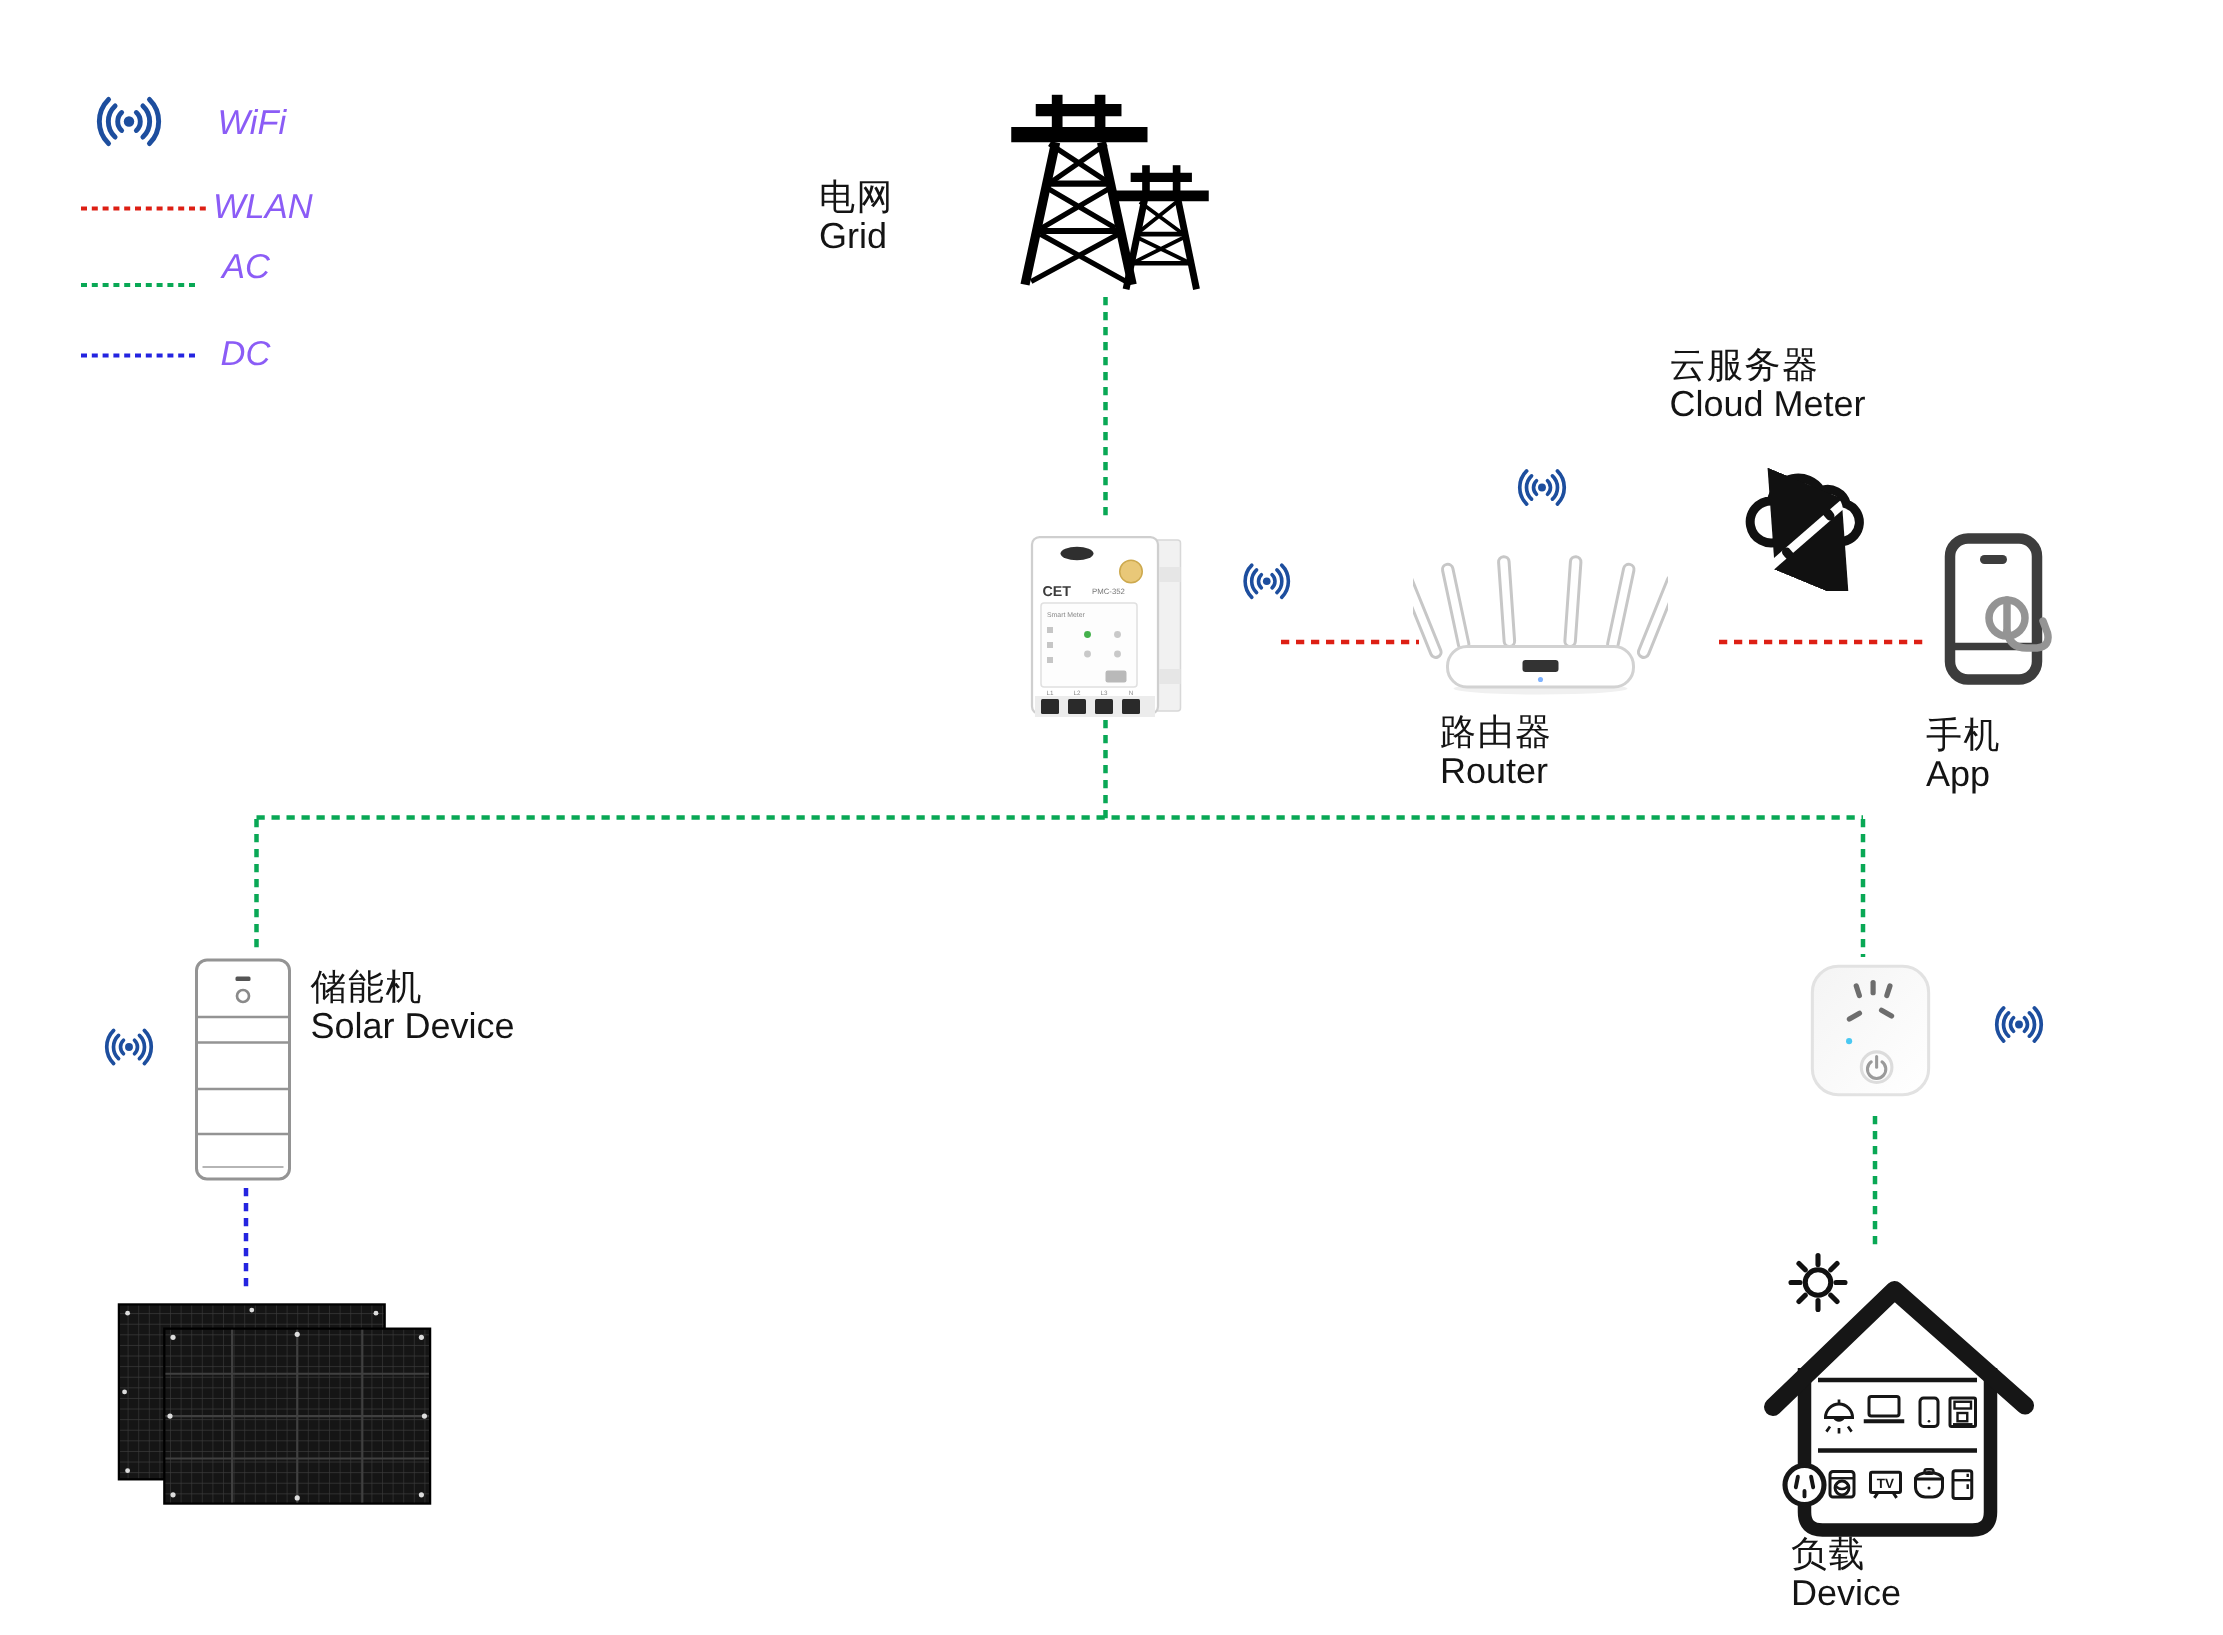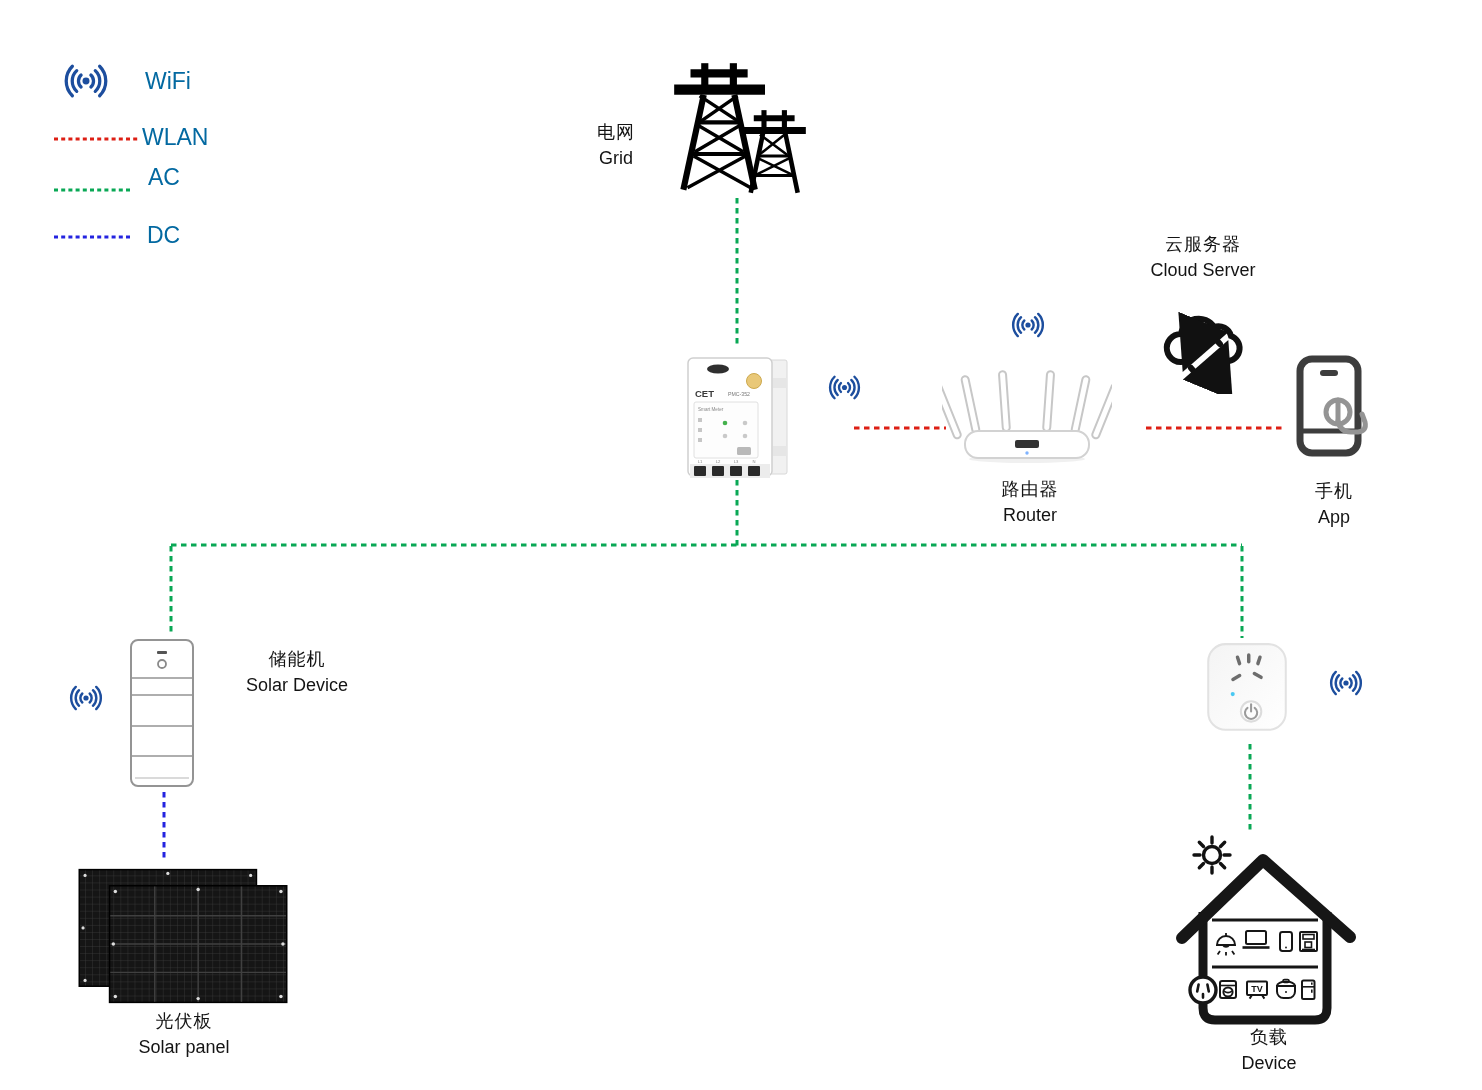--- a/index.html
+++ b/index.html
@@ -3,23 +3,23 @@
 <meta charset="utf-8">
 <style>
   html,body{margin:0;padding:0;background:#fff;}
   .stage{
     position:relative;width:1482px;height:1090px;background:#ffffff;overflow:hidden;
     font-family:"Liberation Sans", sans-serif;color:#111;
   }
   .abs{position:absolute;}
   #wires{position:absolute;left:0;top:0;width:1482px;height:1090px;z-index:1;}
   .node{position:absolute;z-index:2;}
-  .node-label{position:absolute;z-index:3;text-align:center;font-size:18px;line-height:26px;color:#141414;}
+  .node-label{position:absolute;z-index:3;font-size:24px;line-height:26px;color:#141414;}
   .node-label .zh{letter-spacing:1px;}
-  .legend-label{position:absolute;z-index:3;font-size:23px;color:#0369a1;}
+  .legend-label{position:absolute;z-index:3;font-size:23px;color:#8b5cf6;font-style:italic;}
   .wifi-icon{display:block;}
   svg text{font-family:"Liberation Sans", sans-serif;}
 </style>
 </head>
 <body>
 
 <div class="stage">
 
   <svg width="0" height="0" style="position:absolute" aria-hidden="true">
     <defs>
@@ -162,21 +162,21 @@
       <use href="#wifi-sym"></use>
     </svg>
 
   <svg class="node" style="left:1158px;top:298px" width="94" height="96" viewBox="0 0 92 96">
     <path d="M27 63 a14 14 0 1 1 -5 -27 a18 18 0 0 1 33 -7 a13 13 0 0 1 17 9 a13 13 0 0 1 -2 25" stroke="#111" stroke-width="6" fill="none" stroke-linecap="round"></path>
     <path d="M61 46 a15.5 15.5 0 0 0 -27 3" stroke="#111" stroke-width="6" fill="none" stroke-linecap="round" marker-end="url(#ah)"></path>
     <path d="M32 70 a15.5 15.5 0 0 0 27 -3" stroke="#111" stroke-width="6" fill="none" stroke-linecap="round" marker-end="url(#ah)"></path>
   </svg>
   <div class="node-label" style="left:1113px;top:231px;width:180px">
     <div class="zh">云服务器</div>
-    <div class="en">Cloud Server</div>
+    <div class="en">Cloud Meter</div>
   </div>
 
   <svg class="node" style="left:1292px;top:354px" width="80" height="110" viewBox="0 0 80 108">
     <rect x="8" y="4" width="58" height="94" rx="12" fill="#fff" stroke="#3d3d3d" stroke-width="7"></rect>
     <rect x="28" y="15" width="18" height="6" rx="3" fill="#3d3d3d"></rect>
     <path d="M10 76 H64" stroke="#3d3d3d" stroke-width="5"></path>
     <g stroke="#949494" stroke-width="5" fill="none" stroke-linecap="round">
       <circle cx="46" cy="57" r="12"></circle>
       <path d="M46 45 V68"></path>
       <path d="M46 66 q2 11 13 11 h7 q9 -1 7 -10 l-3 -8"></path>
@@ -219,24 +219,20 @@
       <circle cx="37" cy="23" r="1.7" fill="#ddd"></circle>
         <circle cx="119" cy="21" r="1.7" fill="#ddd"></circle>
       <circle cx="201" cy="23" r="1.7" fill="#ddd"></circle>
         <circle cx="37" cy="127" r="1.7" fill="#ddd"></circle>
       <circle cx="119" cy="129" r="1.7" fill="#ddd"></circle>
         <circle cx="201" cy="127" r="1.7" fill="#ddd"></circle>
       <circle cx="35" cy="75" r="1.7" fill="#ddd"></circle>
         <circle cx="203" cy="75" r="1.7" fill="#ddd"></circle>
     </g>
   </svg>
-  <div class="node-label" style="left:94px;top:1008px;width:180px">
-    <div class="zh">光伏板</div>
-    <div class="en">Solar panel</div>
-  </div>
 
   <svg class="node" style="left:1196px;top:640px" width="102" height="98" viewBox="0 0 100 96">
     <rect x="12" y="4" width="76" height="84" rx="17" fill="url(#plugGrad)" stroke="#e2e2e2" stroke-width="2"></rect>
     <g fill="#6d6d6d">
       <rect x="40" y="15" width="3.4" height="10" rx="1.7" transform="rotate(-18 41.7 20)"></rect>
       <rect x="50" y="13" width="3.4" height="10" rx="1.7"></rect>
       <rect x="60" y="15" width="3.4" height="10" rx="1.7" transform="rotate(18 61.7 20)"></rect>
       <rect x="34" y="35" width="11" height="3.4" rx="1.7" transform="rotate(-30 39.5 36.7)"></rect>
       <rect x="55" y="33" width="11" height="3.4" rx="1.7" transform="rotate(30 60.5 34.7)"></rect>
     </g>

